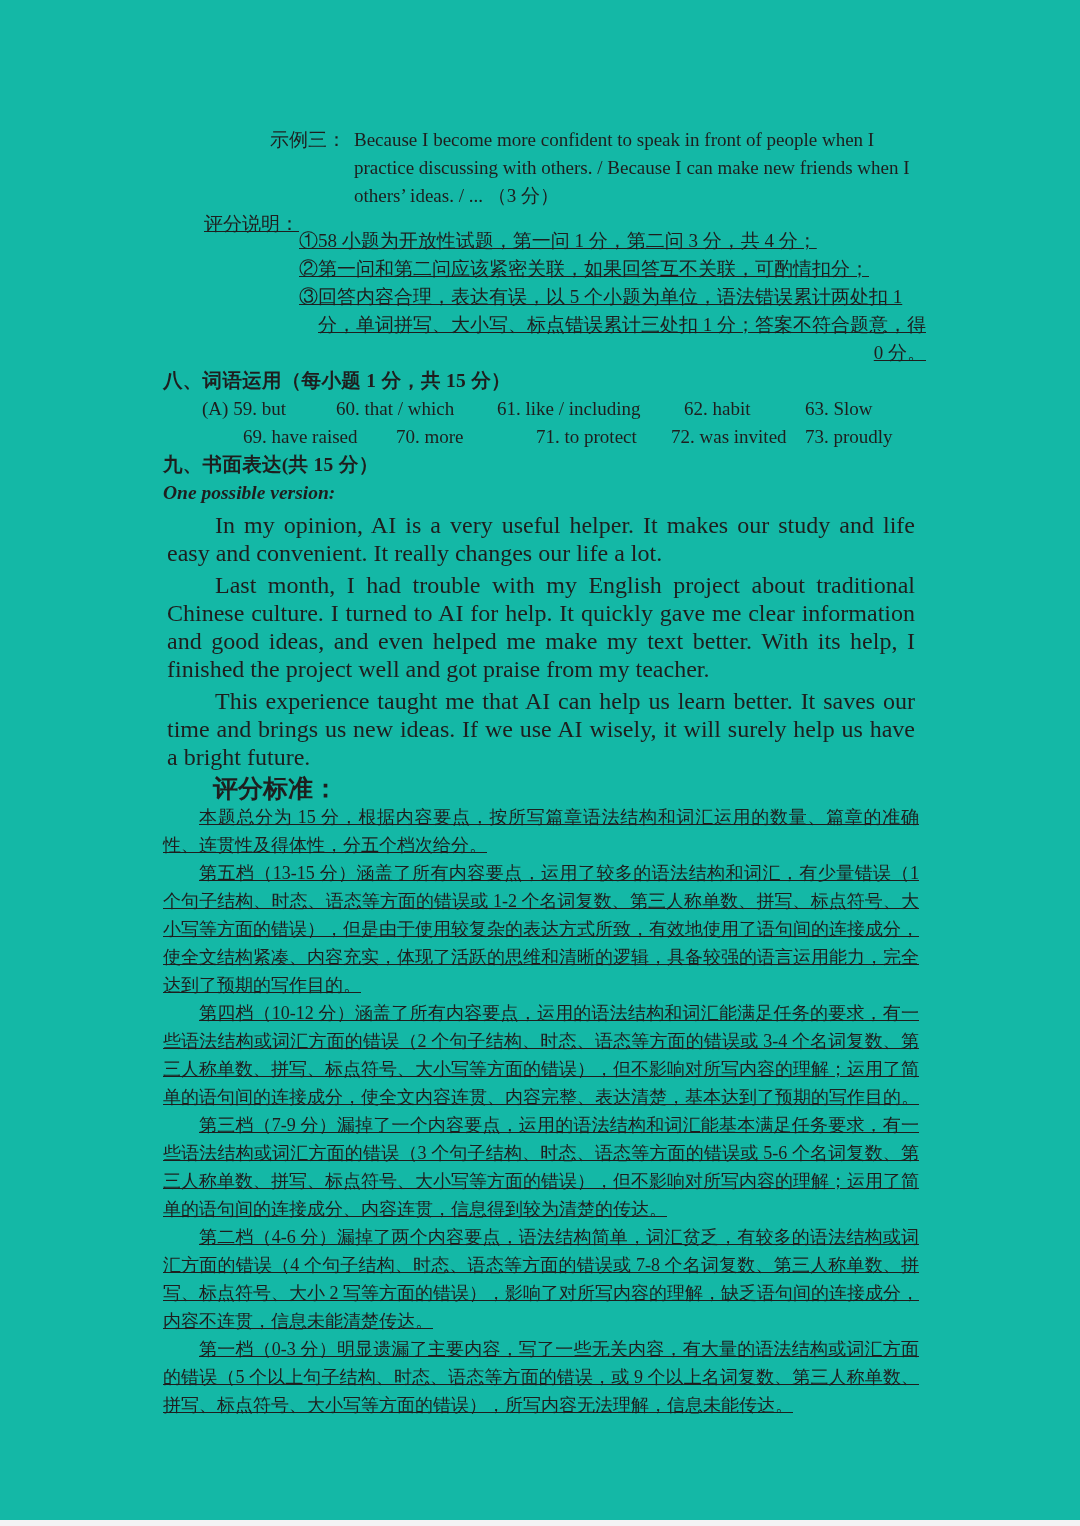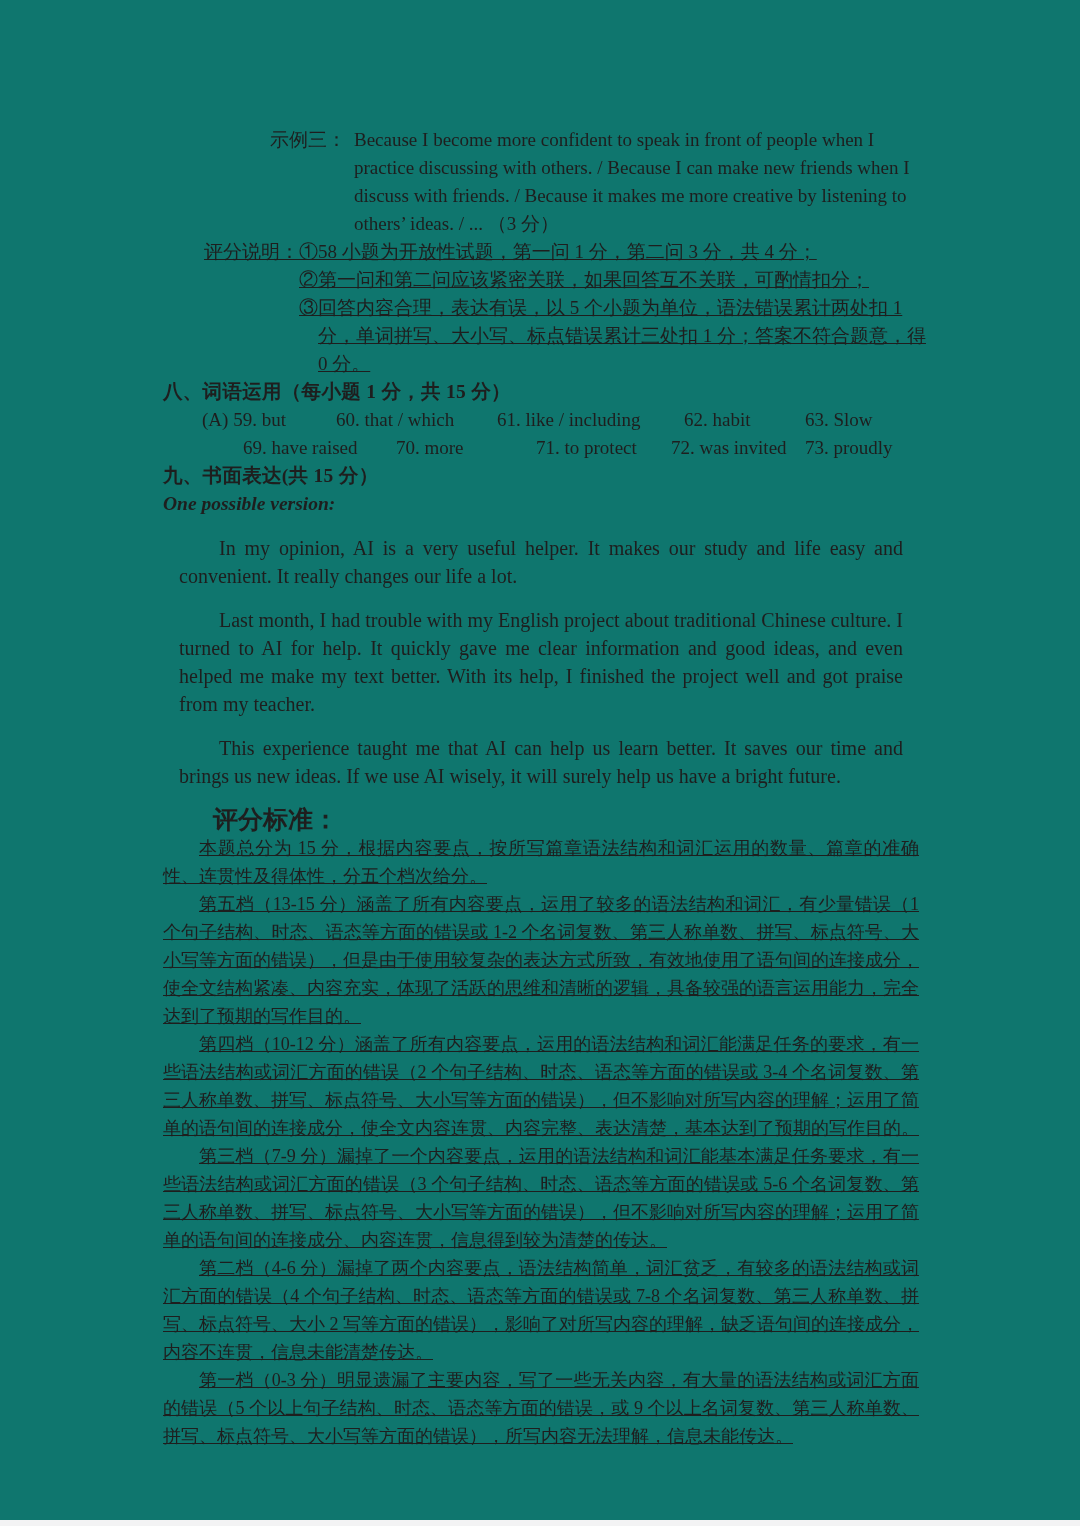--- a/index.html
+++ b/index.html
@@ -18,49 +18,48 @@
     font-size:19px;line-height:28px;
   }
   .nowrap{white-space:nowrap;}
   
   .example-block{display:flex;margin-left:107px;}
   .example-label{white-space:nowrap;flex:0 0 auto;margin-right:8px;}
   .example-lines{flex:1 1 auto;}
   
   .notes-block{display:flex;margin-left:41px;text-decoration:underline;}
   .notes-label{white-space:nowrap;flex:0 0 auto;}
-  .notes-items{flex:1 1 auto;}
-  .note-cont{padding-left:19px;}
+  .notes-items{flex:1 1 auto;margin-top:17px;}
+  .note-cont{padding-left:19px;text-align:right;}
   
   .sec-heading{font-weight:bold;font-size:19.5px;letter-spacing:.3px;}
   
   .ans-row{position:relative;height:28px;}
   .ans{position:absolute;top:0;white-space:nowrap;}
   
   .possible{font-weight:bold;font-style:italic;font-size:19.5px;}
-  .essay-p{text-indent:2em;text-align:justify;margin:16px;font-size:20px;}
+  .essay-p{text-indent:2em;text-align:justify;margin:4px;font-size:24px;}
   
   .rubric-title{font-weight:bold;text-indent:2em;font-size:25px;}
   .rubric-p{text-indent:2em;text-align:justify;margin:0;font-size:18px;text-decoration:underline;}
   .footer-strip{
     position:absolute;left:0;bottom:0;width:1080px;height:6px;
   }
 </style>
 </head>
 <body>
 
-<div class="page" style="background: #0f766e; color: rgb(30, 30, 30);">
+<div class="page" style="background: #14b8a6; color: rgb(30, 30, 30);">
   <div class="content">
 
     <div class="example-block">
       <div class="example-label">示例三：</div>
       <div class="example-lines">
         <div class="nowrap">Because I become more confident to speak in front of people when I</div>
         <div class="nowrap">practice discussing with others. / Because I can make new friends when I</div>
-        <div class="nowrap">discuss with friends. / Because it makes me more creative by listening to</div>
         <div class="nowrap">others’ ideas. / ... （3 分）</div>
       </div>
     </div>
 
     <div class="notes-block">
       <div class="notes-label">评分说明：</div>
       <div class="notes-items">
         <div class="nowrap">①58 小题为开放性试题，第一问 1 分，第二问 3 分，共 4 分；</div>
         <div class="nowrap">②第一问和第二问应该紧密关联，如果回答互不关联，可酌情扣分；</div>
         <div class="nowrap">③回答内容合理，表达有误，以 5 个小题为单位，语法错误累计两处扣 1</div>

